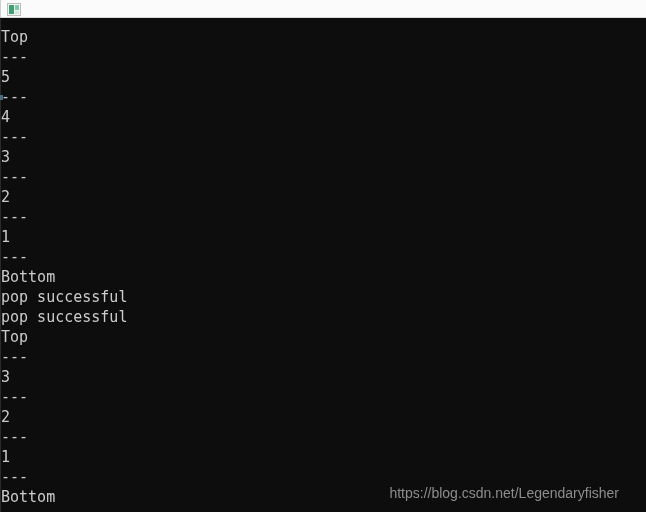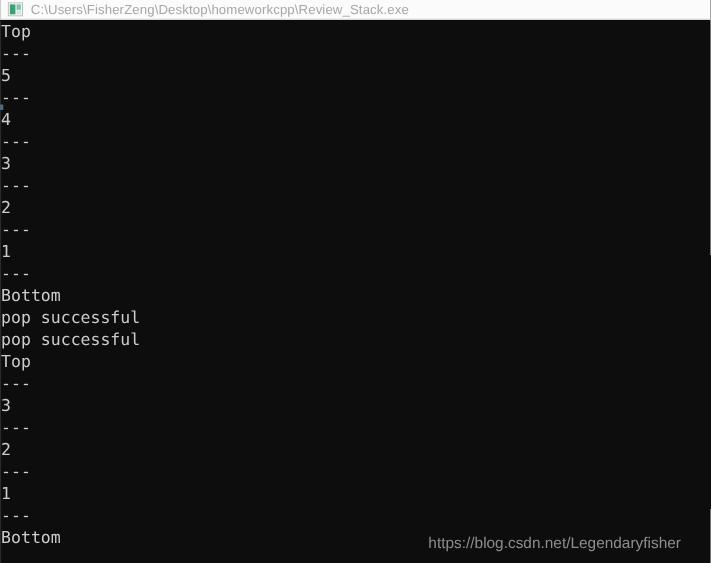--- a/index.html
+++ b/index.html
@@ -69,21 +69,21 @@
     top: 19px;
     width: 646px;
     height: 493px;
     background: #0d0d0d;
     overflow: hidden;
   }
 
   #console-lines {
     position: absolute;
     left: 1px;
-    top: 0px;
+    top: 8px;
     width: 640px;
   }
 
   .console-line {
     font-family: "DejaVu Sans Mono", "Liberation Mono", monospace;
     font-size: 15px;
     line-height: 20px;
     height: 20px;
     color: #cccccc;
     white-space: pre;
@@ -129,21 +129,20 @@
   <div id="title-bar">
     <div id="title-bar-left-edge"></div>
     <span id="app-icon">
       <svg width="14" height="13" viewBox="0 0 14 13" xmlns="http://www.w3.org/2000/svg">
         <rect x="0.5" y="0.5" width="13" height="12" fill="#f4f4f4" stroke="#bdbdbd" stroke-width="1"></rect>
         <rect x="2" y="2" width="5" height="9" fill="#3f9e72"></rect>
         <rect x="8" y="2" width="4" height="5" fill="#7fc9a8"></rect>
         <rect x="8" y="8" width="4" height="3" fill="#cfe8dc"></rect>
       </svg>
     </span>
-    <span id="title-text">C:\Users\FisherZeng\Desktop\homeworkcpp\Review_Stack.exe</span>
   </div>
 
   <div id="console-body">
     <div id="console-left-gutter">
       <div id="console-gutter-thumb"></div>
     </div>
     <div id="console-lines">
         <div class="console-line">Top</div>
         <div class="console-line">---</div>
         <div class="console-line">5</div>

